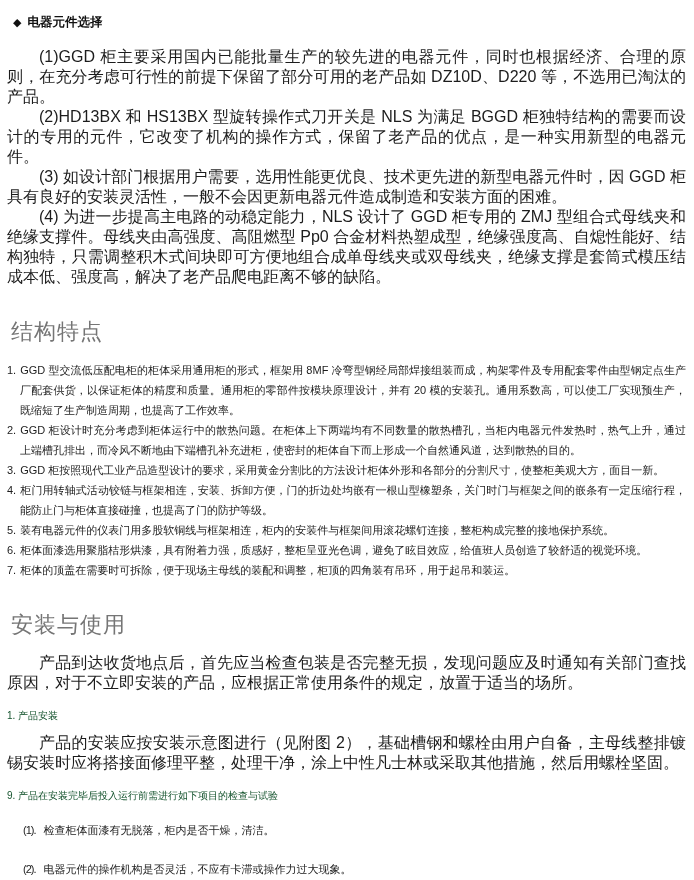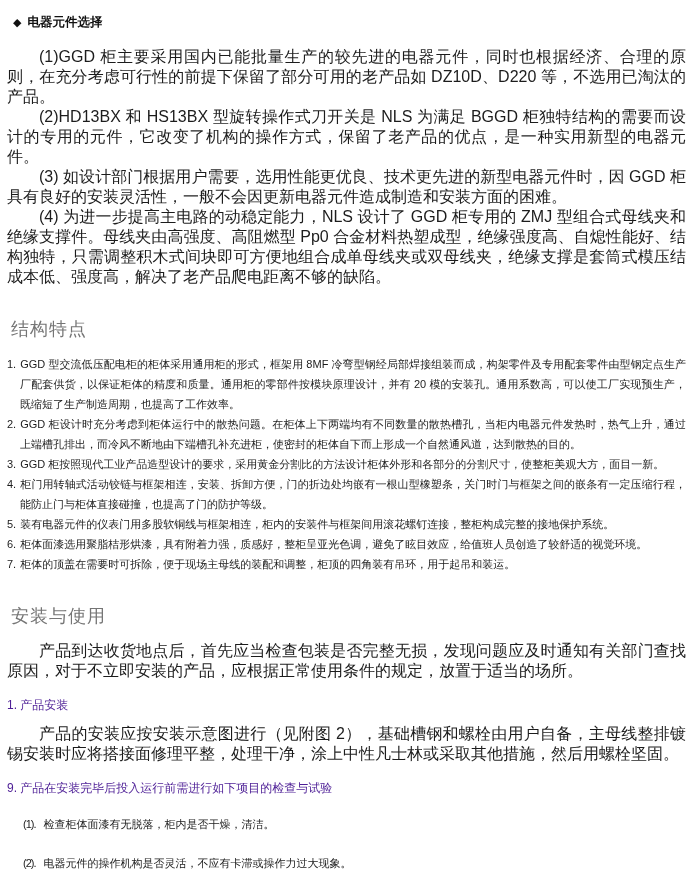--- a/index.html
+++ b/index.html
@@ -35,21 +35,21 @@
   }
   .para {
     font-size: 16px;
     line-height: 20px;
     text-align: justify;
     text-indent: 2em;
     margin: 0;
     color: #1c1c1c;
   }
   .sec-heading {
-    font-size: 18px;
+    font-size: 22px;
     font-weight: 400;
     color: #757575;
     margin: 30px 0 13px 4px;
     letter-spacing: 1px;
   }
   .sec-heading.second {
     font-family: Liberation Mono, monospace;
   }
   .num-list {
     margin: 0;
@@ -62,23 +62,23 @@
     text-align: justify;
     padding-left: 13px;
     text-indent: -13px;
     margin: 0;
     color: #1c1c1c;
   }
   .num-item .num {
     margin-right: 4px;
   }
   .sub-heading {
-    font-size: 12px;
+    font-size: 10px;
     font-weight: 400;
-    color: #4c1d95;
+    color: #14532d;
     margin: 16px 0 10px 0;
   }
   .check-list {
     margin: 10px 0 0 0;
     padding: 0;
     list-style: none;
   }
   .check-item {
     font-size: 11px;
     line-height: 22.5px;

